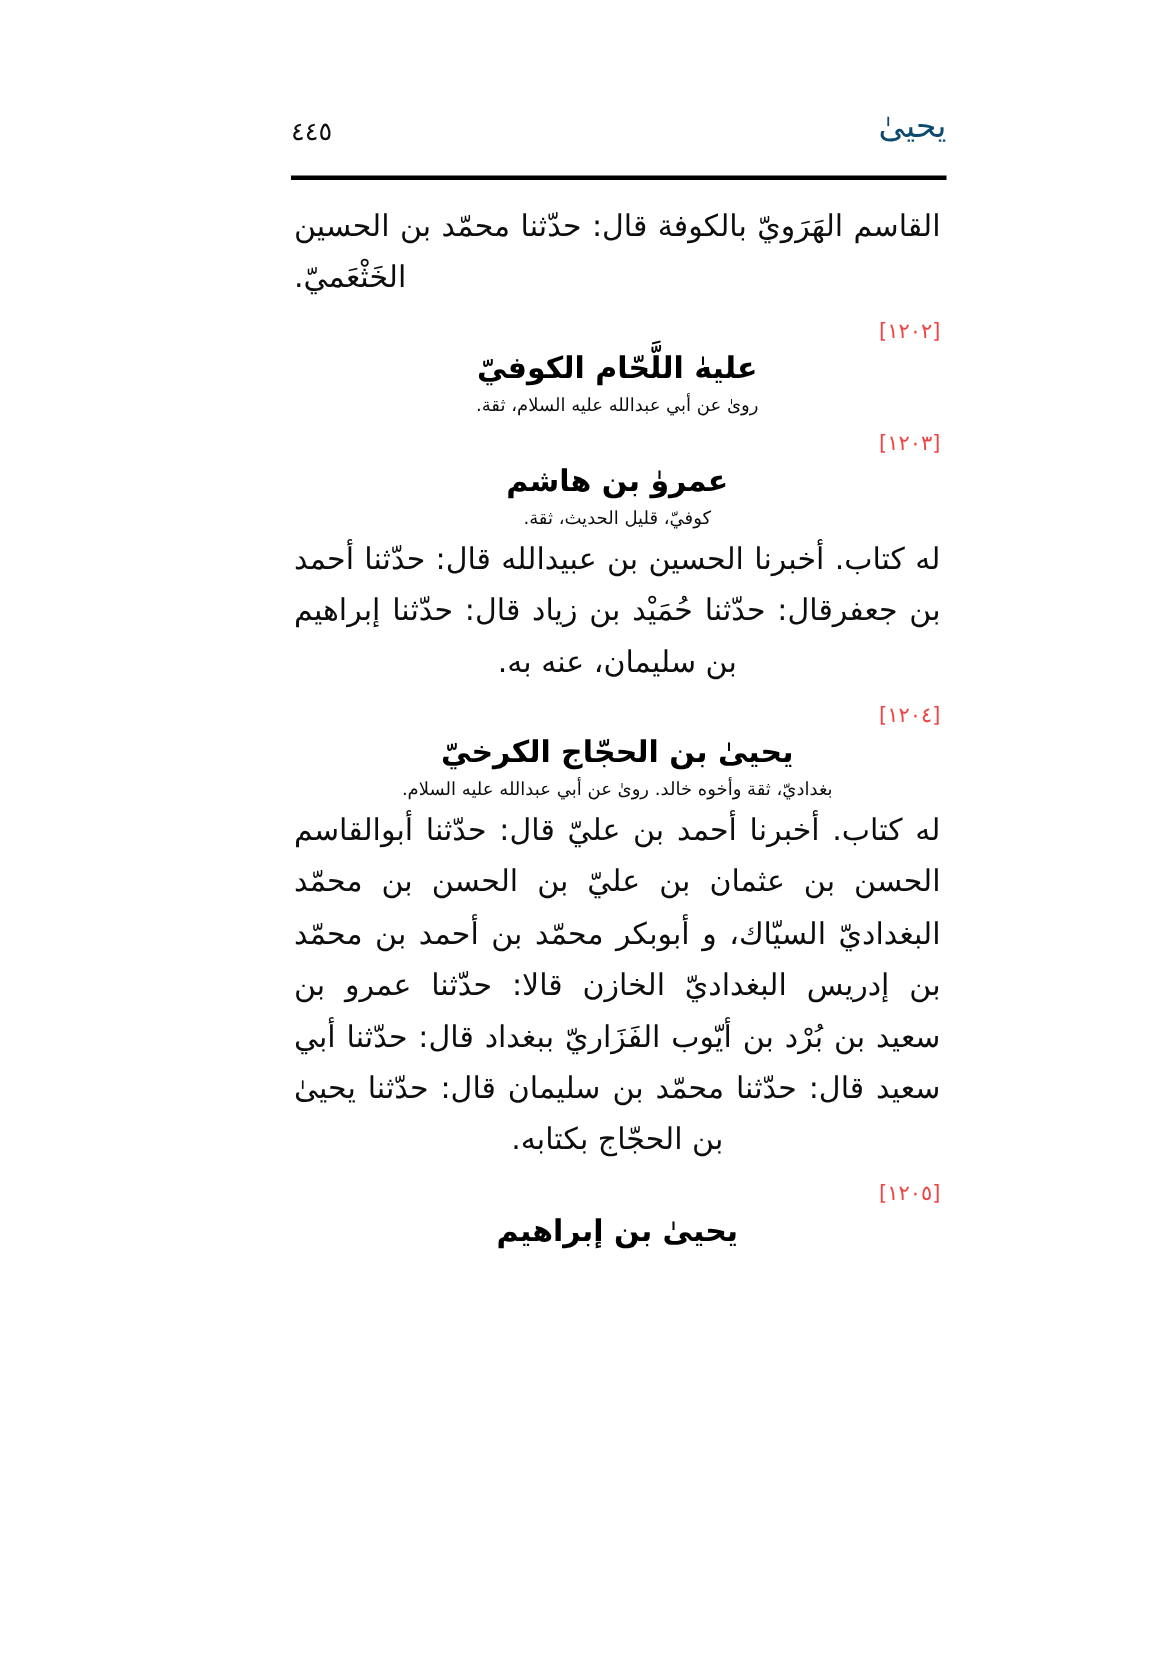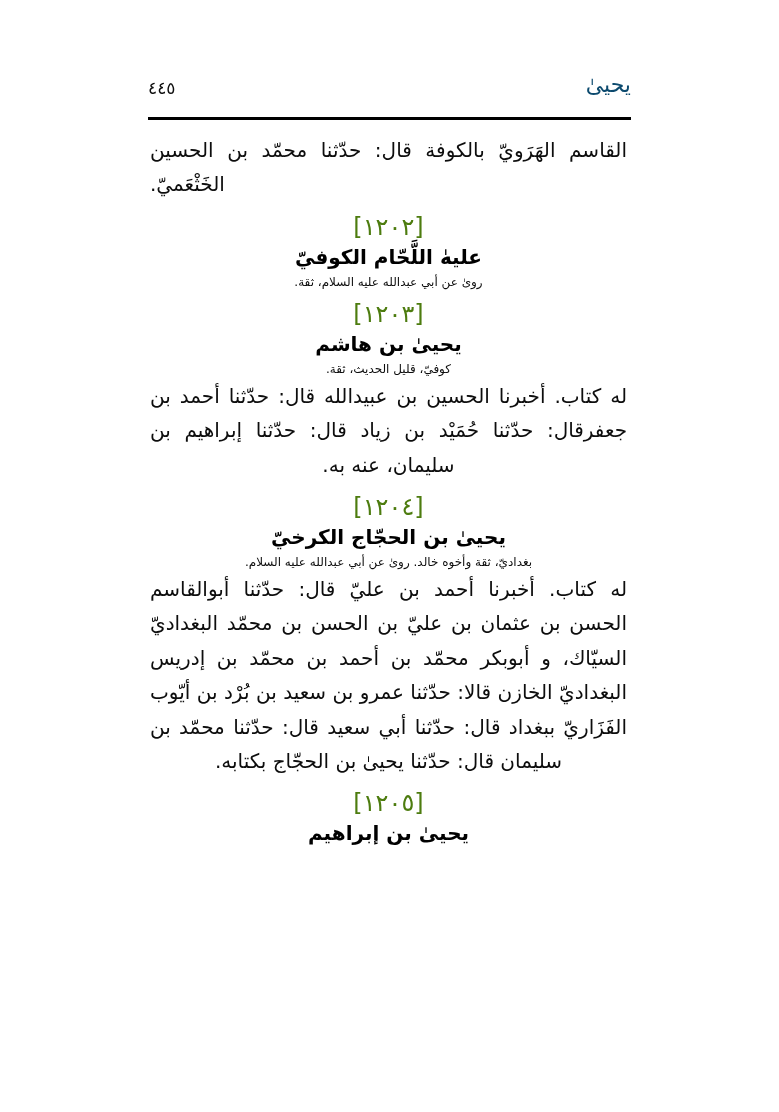--- a/index.html
+++ b/index.html
@@ -12,20 +12,21 @@
     height: 1112px;
     position: relative;
     font-family: "DejaVu Sans", sans-serif;
     color: #111111;
     overflow: hidden;
   }
   .page {
     position: absolute;
     inset: 0;
     padding: 4px;
+    margin-left: 46px;
   }
   .header {
     position: absolute;
     top: 72px;
     left: 148px;
     right: 148px;
     height: 34px;
   }
   .header-left {
     position: absolute;
@@ -65,25 +66,24 @@
     line-height: 1.72;
     margin: 0 0 2px 0;
     text-align: justify;
     text-align-last: center;
     color: #0d0d0d;
   }
   .para.jl {
     text-align-last: left;
   }
   .num {
-    text-align: center;
-    font-size: 24px;
+    font-size: 14px;
     margin: 11px 0 4px 0;
     letter-spacing: 1px;
-    color: #4d7c0f;
+    color: #ef4444;
   }
   .title {
     text-align: center;
     font-size: 20px;
     font-weight: bold;
     margin: 4px 0 6px 0;
     color: #000;
   }
   .sub {
     text-align: center;
@@ -106,21 +106,21 @@
 
   <div class="content">
 
     <p class="para jl">القاسم الهَرَويّ بالكوفة قال: حدّثنا محمّد بن الحسين الخَثْعَميّ.</p>
 
     <div class="num">[١٢٠٢]</div>
     <div class="title">عليهٰ اللَّحّام الكوفيّ</div>
     <div class="sub">روىٰ عن أبي عبدالله عليه السلام، ثقة.</div>
 
     <div class="num">[١٢٠٣]</div>
-    <div class="title">يحيىٰ بن هاشم</div>
+    <div class="title">عمروٰ بن هاشم</div>
     <div class="sub">كوفيّ، قليل الحديث، ثقة.</div>
     <p class="para">له كتاب. أخبرنا الحسين بن عبيدالله قال: حدّثنا أحمد بن جعفرقال: حدّثنا حُمَيْد بن زياد قال: حدّثنا إبراهيم بن سليمان، عنه به.</p>
 
     <div class="num">[١٢٠٤]</div>
     <div class="title">يحيىٰ بن الحجّاج الكرخيّ</div>
     <div class="sub">بغداديّ، ثقة  وأخوه خالد. روىٰ عن أبي عبدالله عليه السلام.</div>
     <p class="para">له كتاب. أخبرنا أحمد بن عليّ قال: حدّثنا أبوالقاسم الحسن بن عثمان بن عليّ بن الحسن بن محمّد البغداديّ السيّاك، و أبوبكر محمّد بن أحمد بن محمّد بن إدريس البغداديّ الخازن قالا: حدّثنا عمرو بن سعيد بن بُرْد بن أيّوب الفَزَاريّ ببغداد قال: حدّثنا أبي سعيد قال: حدّثنا محمّد بن سليمان قال: حدّثنا يحيىٰ بن الحجّاج بكتابه.</p>
 
     <div class="num">[١٢٠٥]</div>
     <div class="title">يحيىٰ بن إبراهيم</div>

